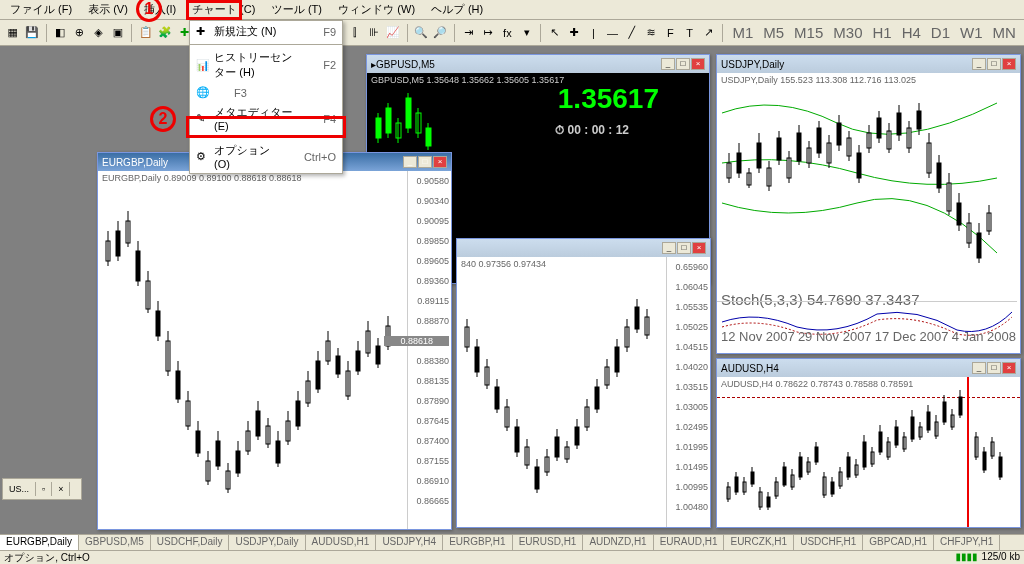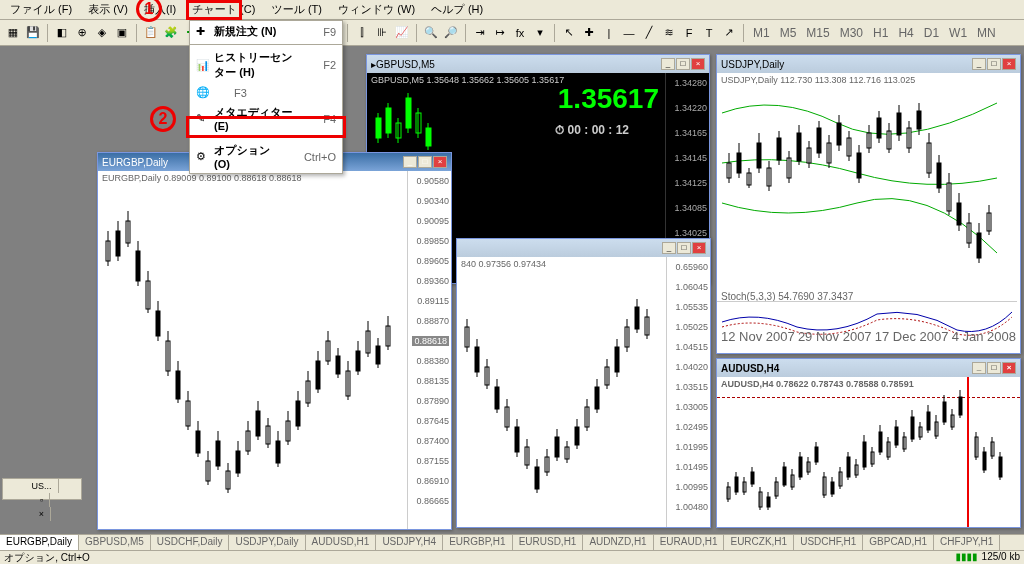--- a/index.html
+++ b/index.html
@@ -17,34 +17,34 @@
 .winbtn { width: 14px; height: 12px; background: #ece9d8; border: 1px solid #aca899; font-size: 8px; text-align: center; line-height: 10px; }
 .winbtn.close { background: #e04040; color: #fff; }
 .chartbody { position: absolute; top: 18px; left: 0; right: 0; bottom: 0; background: #fff; overflow: hidden; }
 .chartbody.black { background: #000; color: #fff; }
 .priceaxis { position: absolute; right: 0; top: 0; width: 44px; height: 100%; border-left: 1px solid #ccc; font-size: 9px; color: #666; }
 .priceaxis div { position: absolute; right: 2px; }
 .chartinfo { position: absolute; top: 2px; left: 4px; font-size: 9px; color: #666; }
 .dropdown { position: absolute; background: #fff; border: 1px solid #aca899; box-shadow: 2px 2px 4px rgba(0,0,0,0.3); z-index: 100; }
 .dropdown .item { display: flex; align-items: center; padding: 3px 6px; font-size: 11px; }
 .dropdown .item .icon { width: 18px; }
-.dropdown .item .label { flex: 1; font-weight: bold; }
+.dropdown .item .label { flex: 1; }
 .dropdown .item .shortcut { color: #666; margin-left: 20px; }
 .dropdown .sep { height: 1px; background: #aca899; margin: 2px 0; }
 .tabbar { position: absolute; bottom: 14px; left: 0; right: 0; height: 16px; background: #ece9d8; border-top: 1px solid #aca899; display: flex; font-size: 10px; }
 .tab { padding: 1px 6px; border-right: 1px solid #aca899; background: #ece9d8; color: #666; }
 .tab.active { background: #fff; color: #000; }
 .statusbar { position: absolute; bottom: 0; left: 0; right: 0; height: 14px; background: #ece9d8; border-top: 1px solid #aca899; font-size: 10px; display: flex; padding: 0 4px; }
 .annot { position: absolute; border: 3px solid #e00; z-index: 200; pointer-events: none; }
 .annotcircle { position: absolute; width: 26px; height: 26px; border: 3px solid #e00; border-radius: 50%; color: #e00; font-size: 16px; font-weight: bold; text-align: center; line-height: 20px; z-index: 201; pointer-events: none; }
 .bigprice { color: #0f0; font-size: 28px; font-weight: bold; position: absolute; right: 50px; top: 10px; }
 .timer { color: #ccc; font-size: 12px; position: absolute; right: 80px; top: 50px; font-weight: bold; }
-.tflabel { font-size: 12px; color: #666; padding: 0 4px; }
+.tflabel { font-size: 15px; color: #666; padding: 0 4px; }
 svg { display: block; }
-.sidepane { position: absolute; left: 2px; top: 432px; width: 80px; height: 22px; background: #ece9d8; border: 1px solid #aca899; display: flex; align-items: center; flex-direction: column; }
+.sidepane { position: absolute; left: 2px; top: 432px; width: 80px; height: 22px; background: #ece9d8; border: 1px solid #aca899; display: flex; align-items: center; }
 .sidepane .mtab { padding: 2px 6px; font-size: 9px; border-right: 1px solid #aca899; }
 .greenline { stroke: #0a0; stroke-width: 1; fill: none; }
 </style>
 </head>
 <body>
 
 <div class="menubar">
   <span>ファイル (F)</span>
   <span>表示 (V)</span>
   <span>挿入(I)</span>
@@ -126,44 +126,34 @@
           <rect x="25" y="35" width="5" height="15" fill="#000" stroke="#0f0"></rect>
             <line x1="27" y1="30" x2="27" y2="55"></line>
           <rect x="35" y="10" width="5" height="30"></rect>
             <line x1="37" y1="5" x2="37" y2="45"></line>
           <rect x="45" y="25" width="5" height="20" fill="#000" stroke="#0f0"></rect>
             <line x1="47" y1="20" x2="47" y2="50"></line>
           <rect x="55" y="40" width="5" height="18"></rect>
             <line x1="57" y1="35" x2="57" y2="62"></line>
         </g>
       </svg>
-      <div class="priceaxis" style="border-color:#333;color:#aaa">
-        <div style="top:5px">1.34280</div>
-        <div style="top:30px">1.34220</div>
-        <div style="top:55px">1.34165</div>
-        <div style="top:80px">1.34145</div>
-        <div style="top:105px">1.34125</div>
-        <div style="top:130px">1.34085</div>
-        <div style="top:155px">1.34025</div>
-        <div style="top:180px">1.33970</div>
-      </div>
     </div>
   </div>
 
   <div class="mdichild" style="left:716px; top:8px; width:305px; height:300px;">
     <div class="titlebar">
       <span>USDJPY,Daily</span>
       <div class="winbtns">
           <div class="winbtn">_</div>
           <div class="winbtn">□</div>
           <div class="winbtn close">×</div>
         </div>
     </div>
     <div class="chartbody">
-      <div class="chartinfo">USDJPY,Daily 112.730 113.308 112.716 113.025</div>
+      <div class="chartinfo">USDJPY,Daily 155.523 113.308 112.716 113.025</div>
       <svg width="300" height="220" style="position:absolute;top:10px;left:0">
         <path class="greenline" d="M5,30 Q60,10 120,40 T280,20"></path>
         <path class="greenline" d="M5,120 Q70,140 140,120 T280,170"></path>
         <path class="greenline" d="M5,80 Q70,70 140,90 T280,95"></path>
         <g stroke="#000" fill="#fff">
           <rect x="10" y="80" width="4" height="15"></rect>
             <line x1="12" y1="70" x2="12" y2="100"></line>
           <rect x="20" y="70" width="4" height="20" fill="#000"></rect>
             <line x1="22" y1="60" x2="22" y2="95"></line>
           <rect x="30" y="90" width="4" height="12"></rect>
@@ -211,35 +201,35 @@
           <rect x="240" y="120" width="4" height="22" fill="#000"></rect>
             <line x1="242" y1="110" x2="242" y2="148"></line>
           <rect x="250" y="140" width="4" height="20"></rect>
             <line x1="252" y1="130" x2="252" y2="165"></line>
           <rect x="260" y="150" width="4" height="25" fill="#000"></rect>
             <line x1="262" y1="140" x2="262" y2="180"></line>
           <rect x="270" y="130" width="4" height="18"></rect>
             <line x1="272" y1="122" x2="272" y2="152"></line>
         </g>
       </svg>
-      <div style="position:absolute;top:218px;left:4px;font-size:10px;color:#666">Stoch(5,3,3) 54.7690 37.3437</div>
+      <div style="position:absolute;top:218px;left:4px;font-size:15px;color:#666">Stoch(5,3,3) 54.7690 37.3437</div>
       <svg width="300" height="40" style="position:absolute;top:228px;left:0;border-top:1px solid #ccc">
         <path d="M5,20 Q40,8 80,25 Q120,35 160,12 Q200,5 240,28 Q270,35 295,10" stroke="#00a" fill="none"></path>
         <path d="M5,25 Q40,15 80,30 Q120,38 160,18 Q200,12 240,32 Q270,38 295,15" stroke="#a00" fill="none" stroke-dasharray="2,2"></path>
       </svg>
       <div style="position:absolute;bottom:12px;left:0;right:0;height:12px;font-size:13px;color:#666;display:flex;justify-content:space-between;padding:0 4px">
         <span>12 Nov 2007</span>
           <span>29 Nov 2007</span>
           <span>17 Dec 2007</span>
           <span>4 Jan 2008</span>
       </div>
     </div>
   </div>
 
-  <div class="mdichild" style="left:716px; top:312px; width:305px; height:170px;font-weight:bold;">
+  <div class="mdichild" style="left:716px; top:312px; width:305px; height:170px;">
     <div class="titlebar">
       <span>AUDUSD,H4</span>
       <div class="winbtns">
           <div class="winbtn">_</div>
           <div class="winbtn">□</div>
           <div class="winbtn close">×</div>
         </div>
     </div>
     <div class="chartbody">
       <div class="chartinfo">AUDUSD,H4 0.78622 0.78743 0.78588 0.78591</div>
@@ -465,21 +455,21 @@
       </svg>
       <div class="priceaxis">
         <div style="top:5px">0.90580</div>
         <div style="top:25px">0.90340</div>
         <div style="top:45px">0.90095</div>
         <div style="top:65px">0.89850</div>
         <div style="top:85px">0.89605</div>
         <div style="top:105px">0.89360</div>
         <div style="top:125px">0.89115</div>
         <div style="top:145px">0.88870</div>
-        <div style="top:165px;background:#888;color:#fff;padding:0 2px">0.88618</div>
+        <div style="top:165px;background:#888;color:#fff;padding:0 16px">0.88618</div>
         <div style="top:185px">0.88380</div>
         <div style="top:205px">0.88135</div>
         <div style="top:225px">0.87890</div>
         <div style="top:245px">0.87645</div>
         <div style="top:265px">0.87400</div>
         <div style="top:285px">0.87155</div>
         <div style="top:305px">0.86910</div>
         <div style="top:325px">0.86665</div>
       </div>
     </div>

